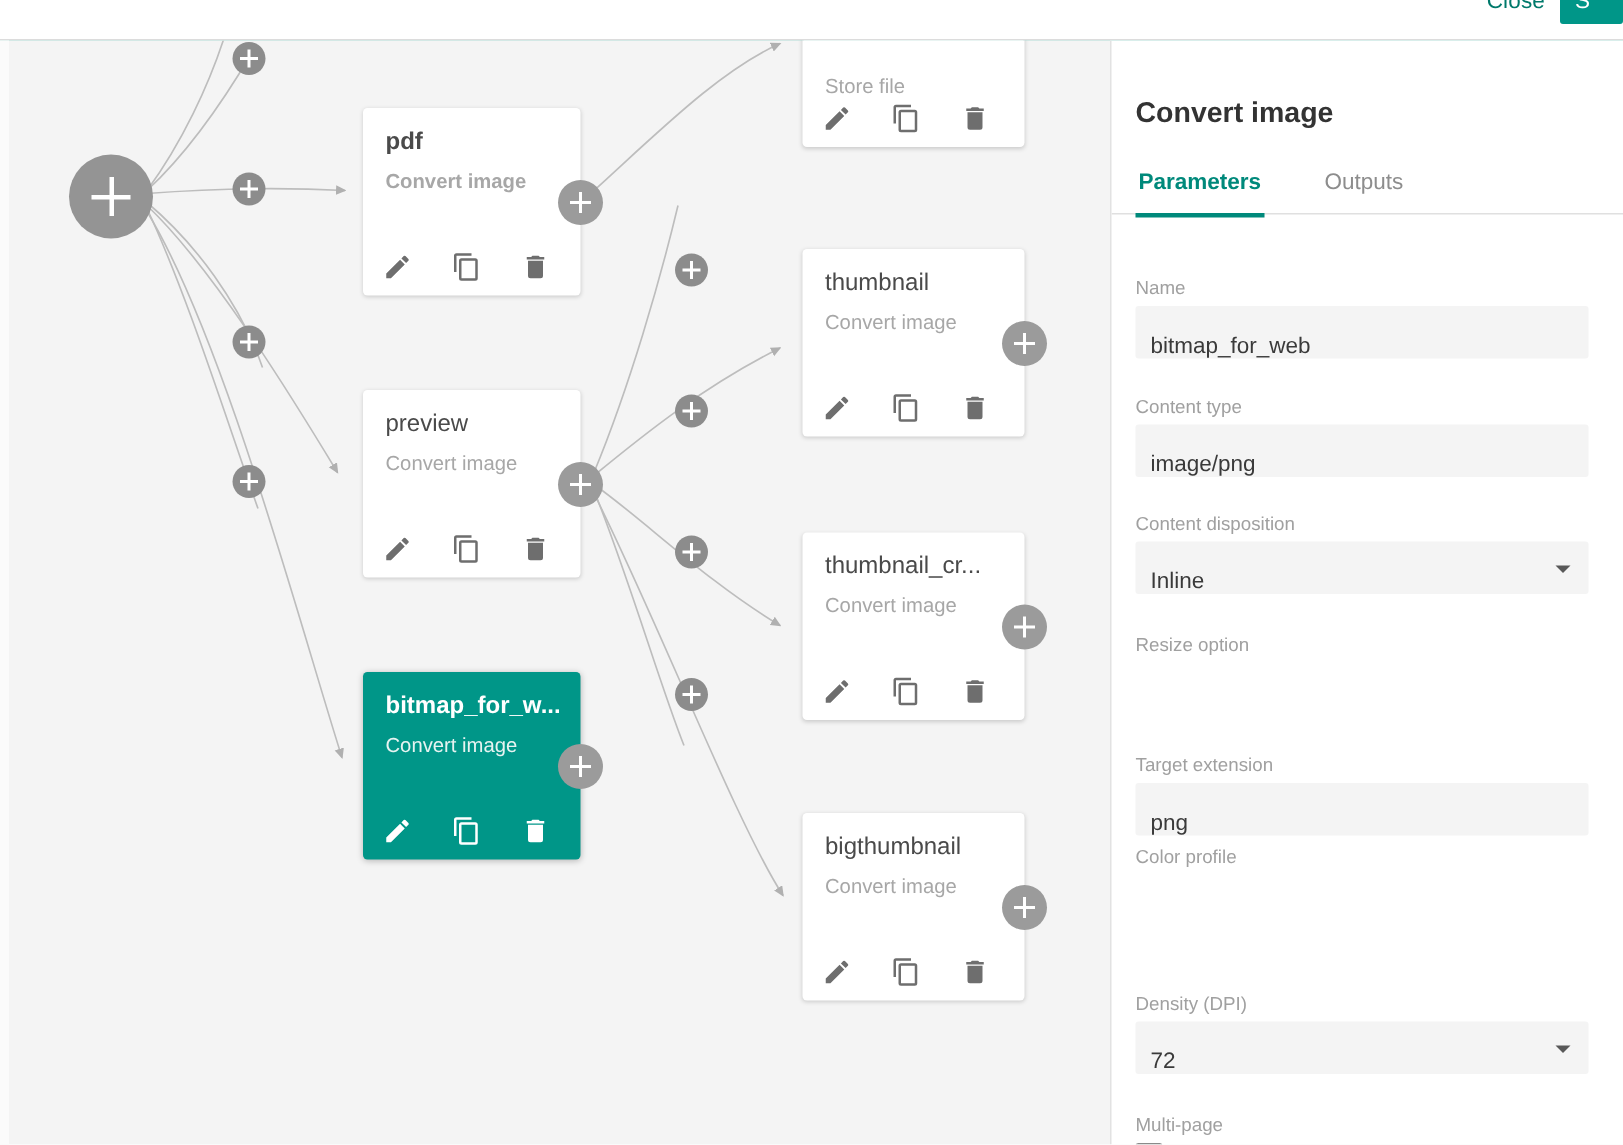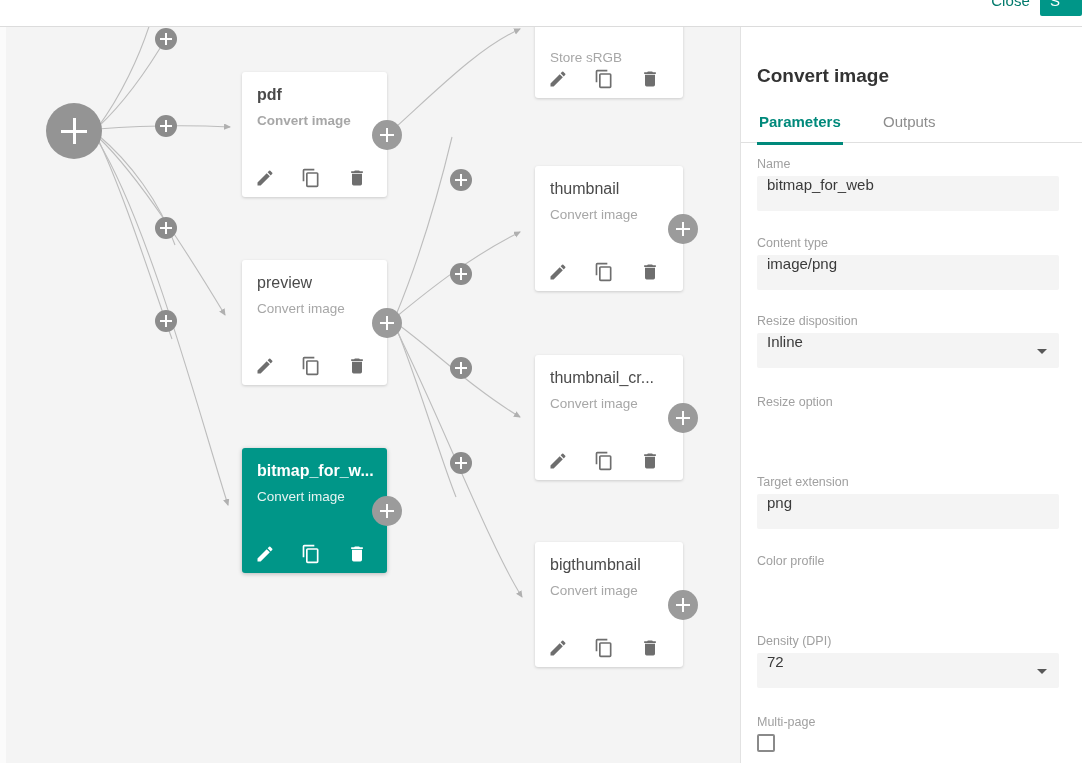--- a/index.html
+++ b/index.html
@@ -116,25 +116,25 @@
     border-bottom: 1px solid #e0e0e0;
   }
   .tab {
     position: absolute; top: 0; font-size: 15px; padding: 6px 2px 12px 2px;
     cursor: pointer; color: #8d8d8d;
   }
   .tab.active { color: #00897b; font-weight: bold; border-bottom: 3px solid #00897b; }
   .tab-parameters { left: 16px; }
   .tab-outputs { left: 140px; }
 
-  .field { position: absolute; left: 16px; width: 302px; }
+  .field { position: absolute; left: 16px; width: 302px; margin-top: 28px; }
   .field-label { font-size: 12.5px; color: #a0a0a0; margin-bottom: 5px; }
   .field-box {
     height: 35px; background: #f4f4f4; border: none; border-radius: 2px;
-    display: flex; align-items: flex-start; padding: 0 10px;
+    display: flex; align-items: flex-end; padding: 0 10px;
     font-size: 15px; color: #3a3a3a; width: 302px;
     font-family: "Liberation Sans", sans-serif;
   }
   .field-box.select { position: relative; cursor: pointer; }
   .caret {
     position: absolute; right: 12px; top: 50%; margin-top: -2px;
     width: 0; height: 0; border-left: 5px solid transparent;
     border-right: 5px solid transparent; border-top: 5px solid #585858;
   }
   .checkbox {
@@ -190,21 +190,21 @@
     <div class="edge-plus" style="left:149px; top:88px;"></div>
     <div class="edge-plus" style="left:149px; top:190px;"></div>
     <div class="edge-plus" style="left:149px; top:283px;"></div>
     <div class="edge-plus" style="left:444px; top:142px;"></div>
     <div class="edge-plus" style="left:444px; top:236px;"></div>
     <div class="edge-plus" style="left:444px; top:330px;"></div>
     <div class="edge-plus" style="left:444px; top:425px;"></div>
 
     <div id="nodes-layer">
         <div class="node" style="left: 529px; top: -27px; width: 148px; height: 98px;">
-          <div class="node-sub" style="top: 50px;">Store sRGB</div>
+          <div class="node-sub" style="top: 50px;">Store file</div>
           <div class="node-actions">
             <span style="cursor: pointer;">
               <svg width="20" height="20" viewBox="0 0 24 24">
                 <path class="icon-gray" d="M3 17.25V21h3.75L17.81 9.94l-3.75-3.75L3 17.25zM20.71 7.04a1 1 0 0 0 0-1.41l-2.34-2.34a1 1 0 0 0-1.41 0l-1.83 1.83 3.75 3.75 1.83-1.83z"></path>
               </svg>
             </span>
             <span style="cursor: pointer;">
               <svg width="20" height="20" viewBox="0 0 24 24">
                 <path class="icon-gray" d="M16 1H4a2 2 0 0 0-2 2v13h2V3h12V1zm3 4H8a2 2 0 0 0-2 2v14a2 2 0 0 0 2 2h11a2 2 0 0 0 2-2V7a2 2 0 0 0-2-2zm0 16H8V7h11v14z"></path>
               </svg>
@@ -366,36 +366,36 @@
             <span>bitmap_for_web</span>
           </div>
         </div>
         <div class="field" style="top: 209px;">
           <div class="field-label">Content type</div>
           <div class="field-box">
             <span>image/png</span>
           </div>
         </div>
         <div class="field" style="top: 287px;">
-          <div class="field-label">Resize disposition</div>
+          <div class="field-label">Content disposition</div>
           <div class="field-box select">
             <span>Inline</span>
             <span class="caret"></span>
           </div>
         </div>
         <div class="field" style="top: 368px;">
           <div class="field-label">Resize option</div>
         </div>
         <div class="field" style="top: 448px;">
           <div class="field-label">Target extension</div>
           <div class="field-box">
             <span>png</span>
           </div>
         </div>
-        <div class="field" style="top: 527px;">
+        <div class="field" style="top: 509px;">
           <div class="field-label">Color profile</div>
         </div>
         <div class="field" style="top: 607px;">
           <div class="field-label">Density (DPI)</div>
           <div class="field-box select">
             <span>72</span>
             <span class="caret"></span>
           </div>
         </div>
         <div class="field" style="top: 688px;">

